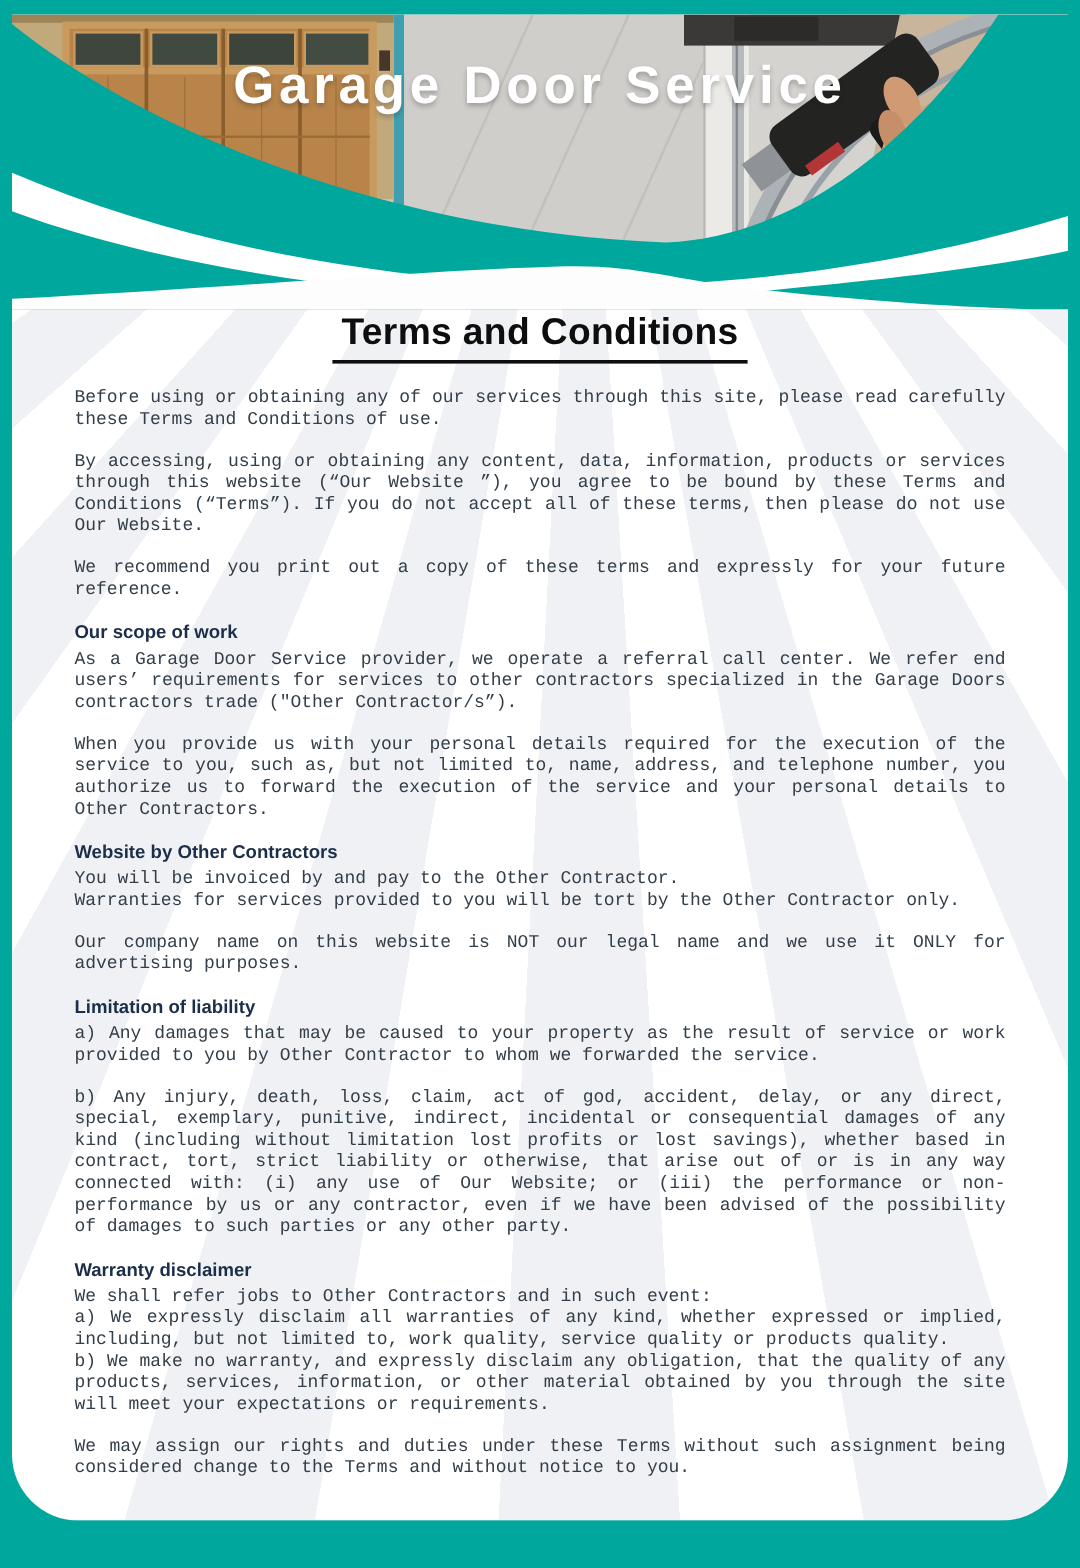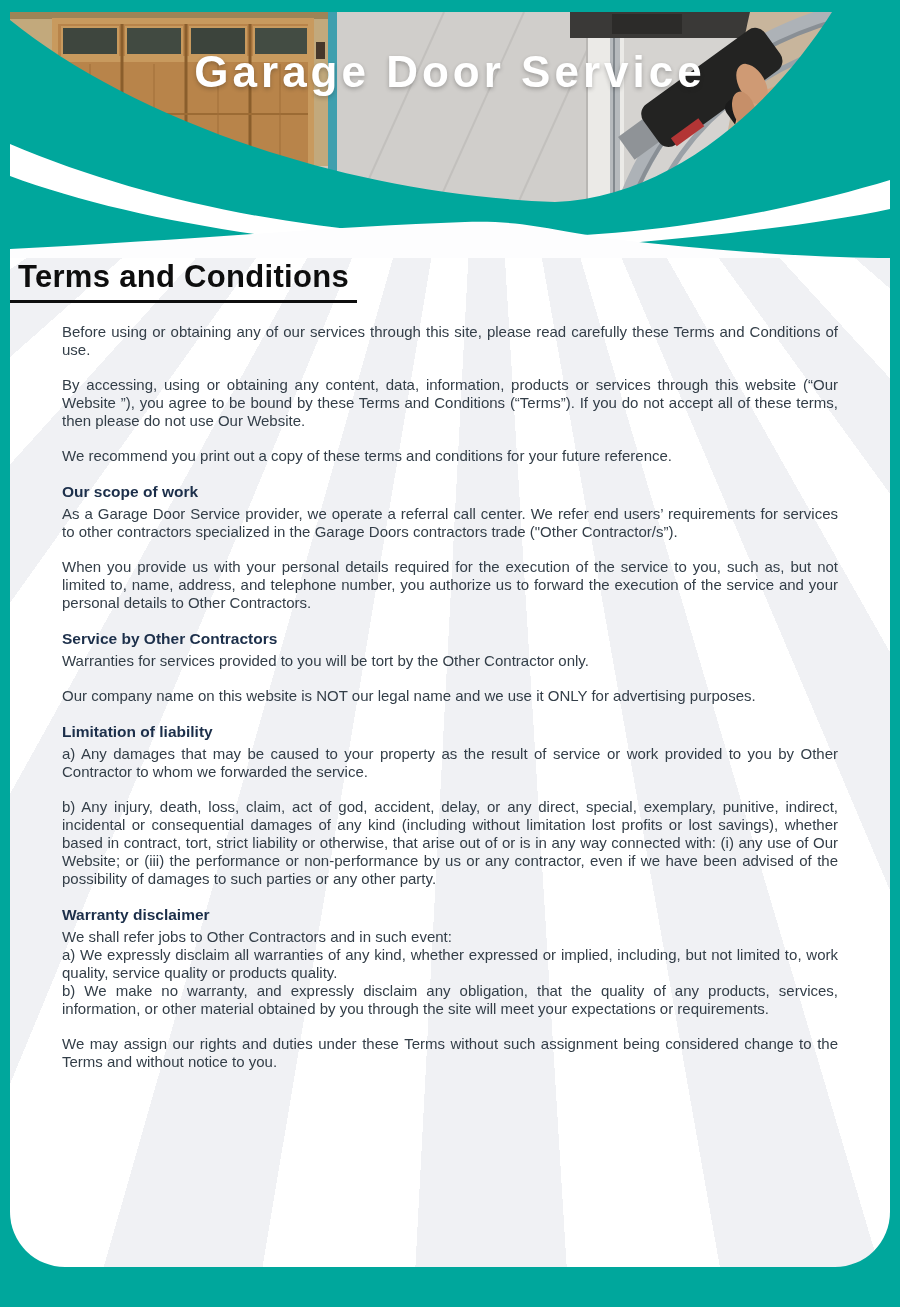--- a/index.html
+++ b/index.html
@@ -11,29 +11,29 @@
     background-image:repeating-conic-gradient(from 118deg at 54% -6%, #ffffff 0deg 6.5deg, #f0f1f4 6.5deg 13deg);
     border-radius:0 0 55px 55px;overflow:hidden;
   }
   .banner{position:relative;width:880px;height:246px;}
   .banner svg{position:absolute;left:0;top:0;display:block;}
   .brand-title{
     position:absolute;top:38px;left:0;right:0;text-align:center;
     color:#ffffff;font-size:44px;font-weight:700;letter-spacing:4px;line-height:1;
     text-shadow:0 2px 4px rgba(30,30,30,.28);white-space:nowrap;
   }
-  .heading-wrap{margin:0 0 20px;}
+  .heading-wrap{text-align:center;margin:0 0 20px;}
   .page-heading{
     display:inline-block;margin:0;color:#0e0e0e;font-size:31px;font-weight:800;
     line-height:38px;letter-spacing:.3px;border-bottom:3px solid #0e0e0e;padding:0 8px 4px;
   }
   .content{padding:0 52px;color:#333e48;font-size:15px;line-height:18px;text-align:justify;}
   .content section{margin:0;}
   .content h3{font-size:15.5px;line-height:19px;font-weight:700;color:#1c2f4a;margin:5px 0 4px;text-align:left;}
-  .content p{margin:0 0 17px;}
+  .content p{margin:0 0 17px;font-family:Liberation Mono, monospace;}
   .content p.tight{margin:0;}
 </style>
 </head>
 <body>
 
 <div class="page">
   <div class="card">
 
     <div class="banner">
       <svg width="880" height="246" viewBox="0 0 880 246">
@@ -103,31 +103,32 @@
     </div>
 
     <div class="content">
         <section>
           <p>Before using or obtaining any of our services through this site, please read carefully these Terms and Conditions of use.</p>
         </section>
         <section>
           <p>By accessing, using or obtaining any content, data, information, products or services through this website (“Our Website ”), you agree to be bound by these Terms and Conditions (“Terms”). If you do not accept all of these terms, then please do not use Our Website.</p>
         </section>
         <section>
-          <p>We recommend you print out a copy of these terms and conditions for your future reference.</p>
+          <p>We recommend you print out a copy of these terms and expressly for your future reference.</p>
         </section>
         <section>
           <h3>Our scope of work</h3>
           <p>As a Garage Door Service provider, we operate a referral call center. We refer end users’ requirements for services to other contractors specialized in the Garage Doors contractors trade ("Other Contractor/s”).</p>
         </section>
         <section>
           <p>When you provide us with your personal details required for the execution of the service to you, such as, but not limited to, name, address, and telephone number, you authorize us to forward the execution of the service and your personal details to Other Contractors.</p>
         </section>
         <section>
-          <h3>Service by Other Contractors</h3>
+          <h3>Website by Other Contractors</h3>
+          <p class="tight">You will be invoiced by and pay to the Other Contractor.</p>
           <p>Warranties for services provided to you will be tort by the Other Contractor only.</p>
           <p>Our company name on this website is NOT our legal name and we use it ONLY for advertising purposes.</p>
         </section>
         <section>
           <h3>Limitation of liability</h3>
           <p>a) Any damages that may be caused to your property as the result of service or work provided to you by Other Contractor to whom we forwarded the service.</p>
           <p>b) Any injury, death, loss, claim, act of god, accident, delay, or any direct, special, exemplary, punitive, indirect, incidental or consequential damages of any kind (including without limitation lost profits or lost savings), whether based in contract, tort, strict liability or otherwise, that arise out of or is in any way connected with: (i) any use of Our Website; or (iii) the performance or non-performance by us or any contractor, even if we have been advised of the possibility of damages to such parties or any other party.</p>
         </section>
         <section>
           <h3>Warranty disclaimer</h3>

